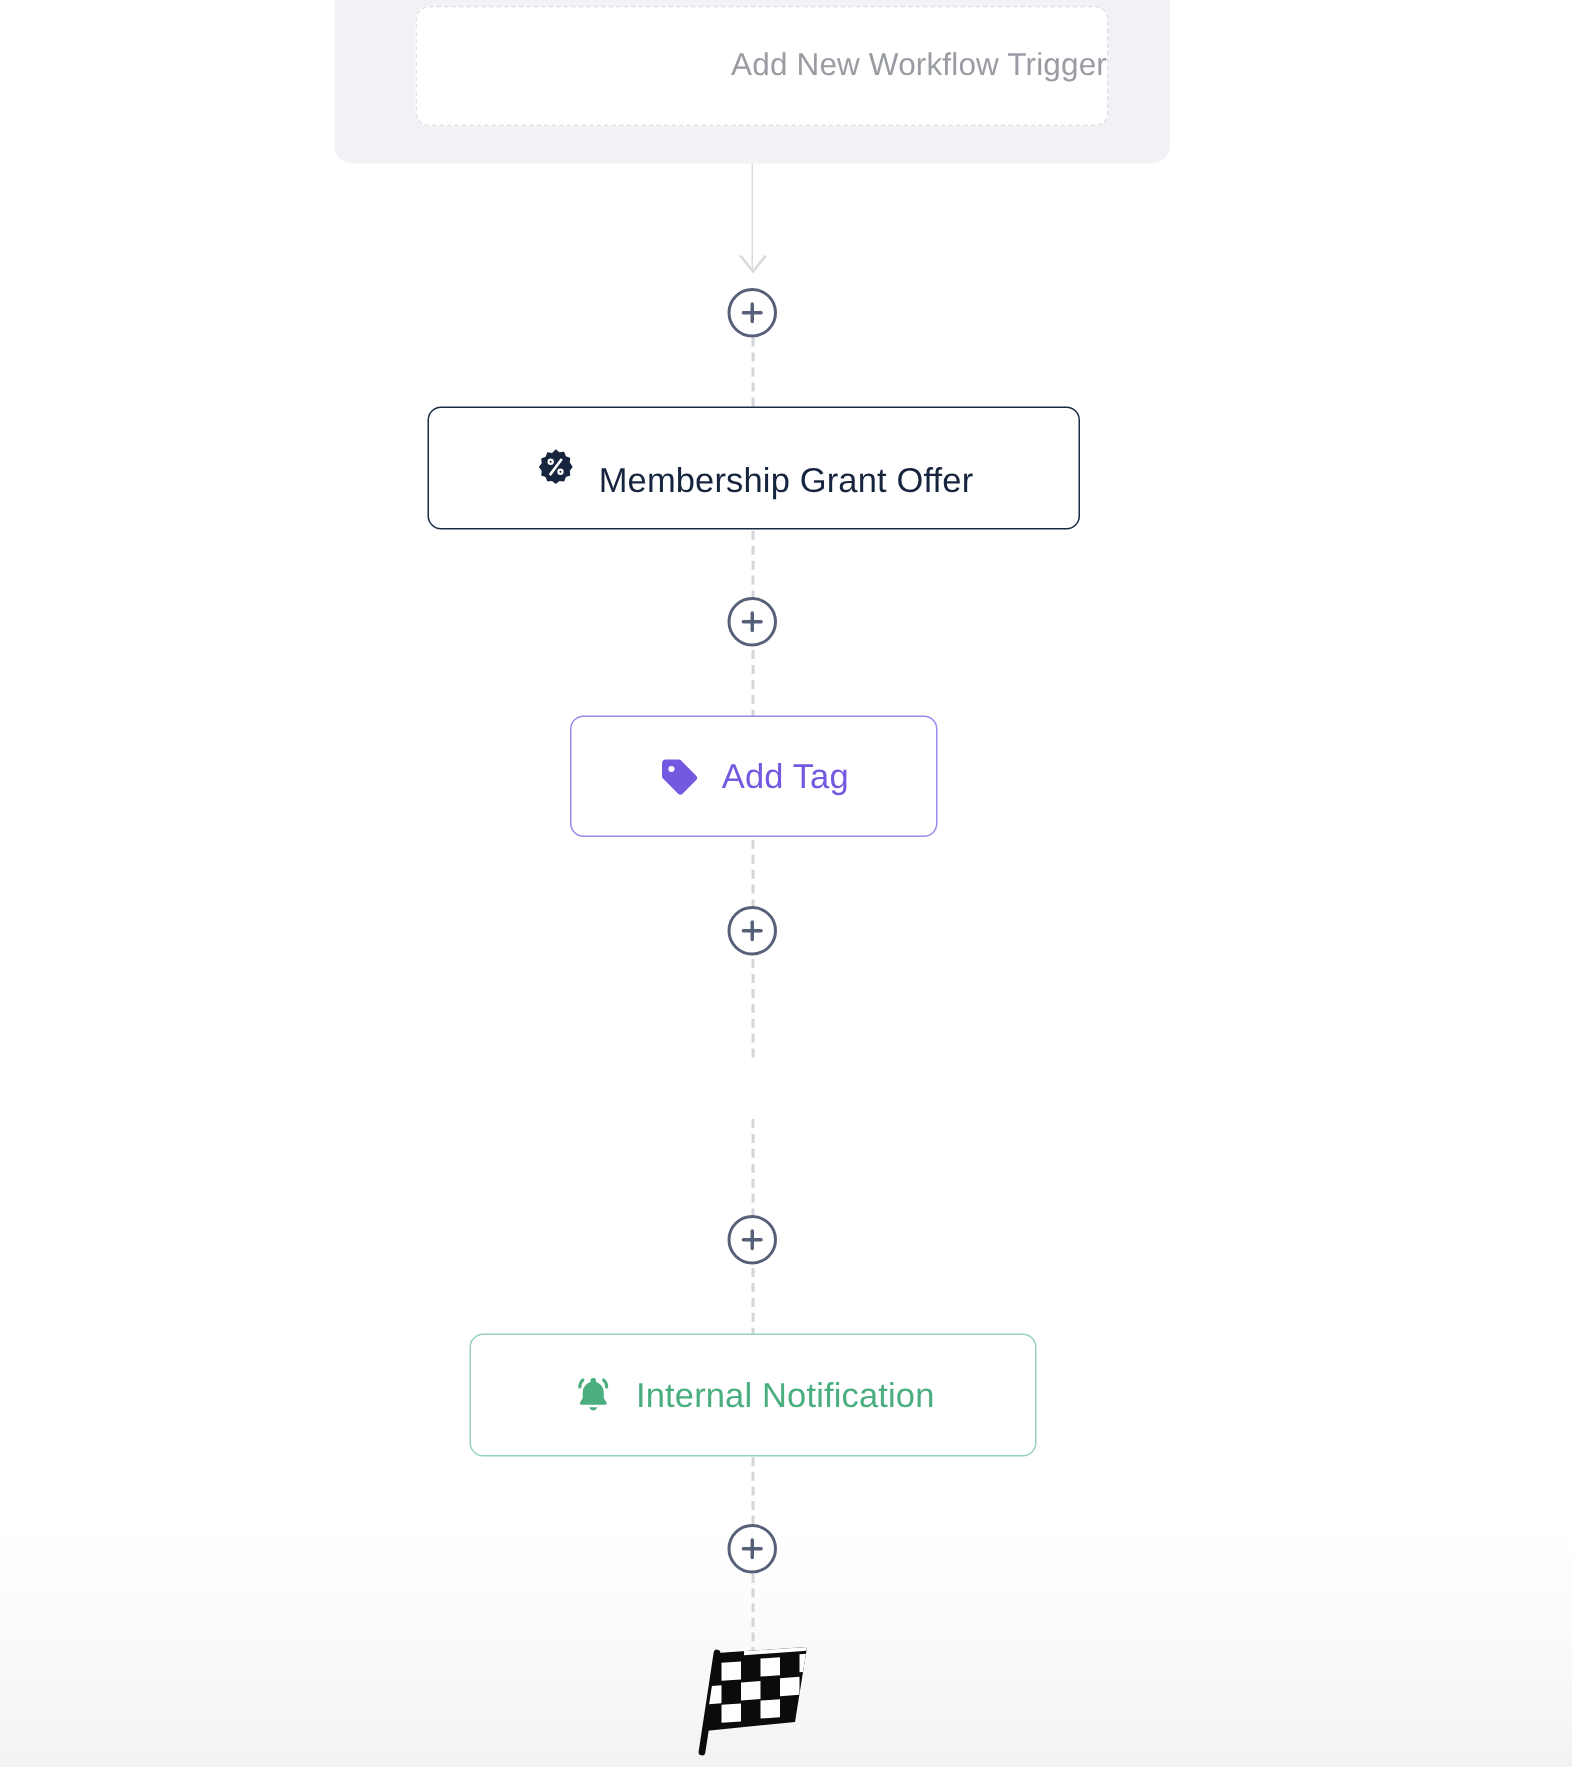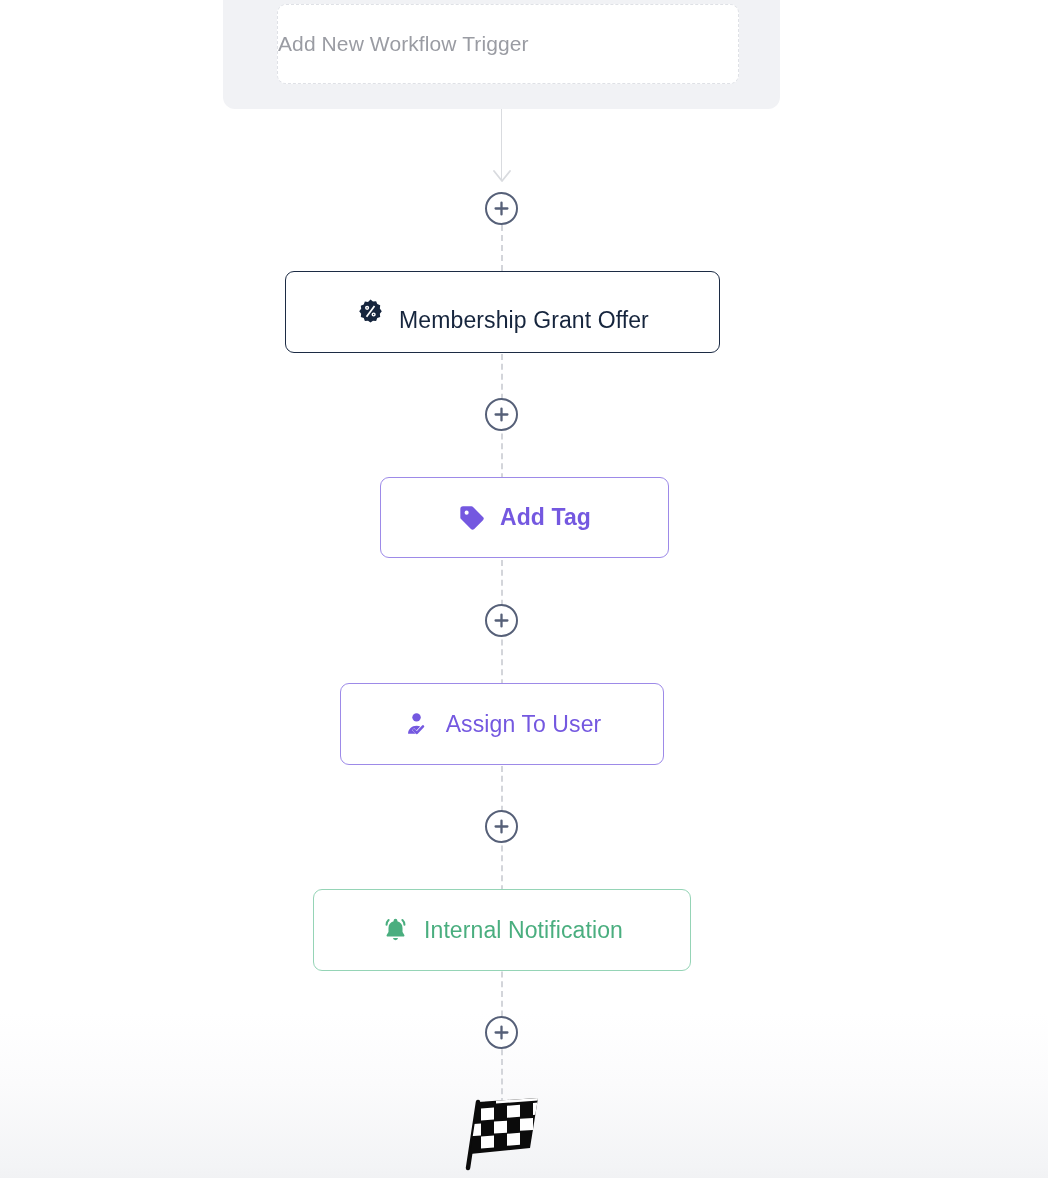--- a/index.html
+++ b/index.html
@@ -68,21 +68,21 @@
     position: absolute;
     left: 54px;
     top: 22px;
     width: 462px;
     height: 80px;
     background: #ffffff;
     border: 1.5px dashed #dfe1e6;
     border-radius: 9px;
     display: flex;
     align-items: center;
-    justify-content: flex-start;
+    justify-content: flex-end;
     box-sizing: border-box;
     cursor: pointer;
   }
   .trigger-label {
     font-size: 21px;
     color: #9a9ca3;
     letter-spacing: 0.1px;
     white-space: nowrap;
   }
 
@@ -132,21 +132,21 @@
 
   .node.dark   { border: 1.6px solid #1c2b44; }
   .node.dark   .node-label { color: #16253d; margin-top: 16px; }
   .node.purple { border: 1.6px solid #9d8ae8; }
   .node.purple .node-label { color: #7458e0; }
   .node.green  { border: 1.6px solid #95d4b6; }
   .node.green  .node-label { color: #4aae7f; }
 
   
   #node-membership  { left: 285px; top: 271px; width: 435px; height: 82px; }
-  #node-add-tag     { left: 380px; top: 477px; width: 289px; height: 81px; font-weight: bold; }
+  #node-add-tag     { left: 380px; top: 477px; width: 245px; height: 81px; }
   #node-assign-user { left: 340px; top: 683px; width: 324px; height: 82px; }
   #node-notify      { left: 313px; top: 889px; width: 378px; height: 82px; text-align: right; }
 
   
   .finish-flag {
     position: absolute;
     left: 460px;
     top: 1094px;
     width: 88px;
     height: 78px;
@@ -211,30 +211,20 @@
     </span>
     <span class="node-label">Add Tag</span>
   </div>
 
   <div class="plus-btn" style="top:604px;">
     <svg width="17" height="17" viewBox="0 0 17 17">
       <path d="M8.5 2.6 V14.4 M2.6 8.5 H14.4" stroke="#566078" stroke-width="2.3" stroke-linecap="round"></path>
     </svg>
   </div>
 
-  <div class="node purple" id="node-assign-user">
-    <span class="node-icon">
-      <svg width="29" height="29" viewBox="0 0 24 24">
-        <circle cx="11.2" cy="6.1" r="3.5" fill="#7458e0"></circle>
-        <path fill="#7458e0" d="M4.2 19.6c0-3.9 3.15-6.6 7-6.6 1.1 0 2.13.22 3.05.62l-3.2 3.35-1.9-1.82-1.55 1.6 3.45 3.4.62-.65v.1z"></path>
-        <path fill="none" stroke="#7458e0" stroke-width="2.1" stroke-linecap="round" stroke-linejoin="round" d="M9.1 16.6l2.35 2.3 5.1-5.3"></path>
-      </svg>
-    </span>
-    <span class="node-label">Assign To User</span>
-  </div>
 
   <div class="plus-btn" style="top:810px;">
     <svg width="17" height="17" viewBox="0 0 17 17">
       <path d="M8.5 2.6 V14.4 M2.6 8.5 H14.4" stroke="#566078" stroke-width="2.3" stroke-linecap="round"></path>
     </svg>
   </div>
 
   <div class="node green" id="node-notify">
     <span class="node-icon">
       <svg width="29" height="29" viewBox="0 0 24 24">

